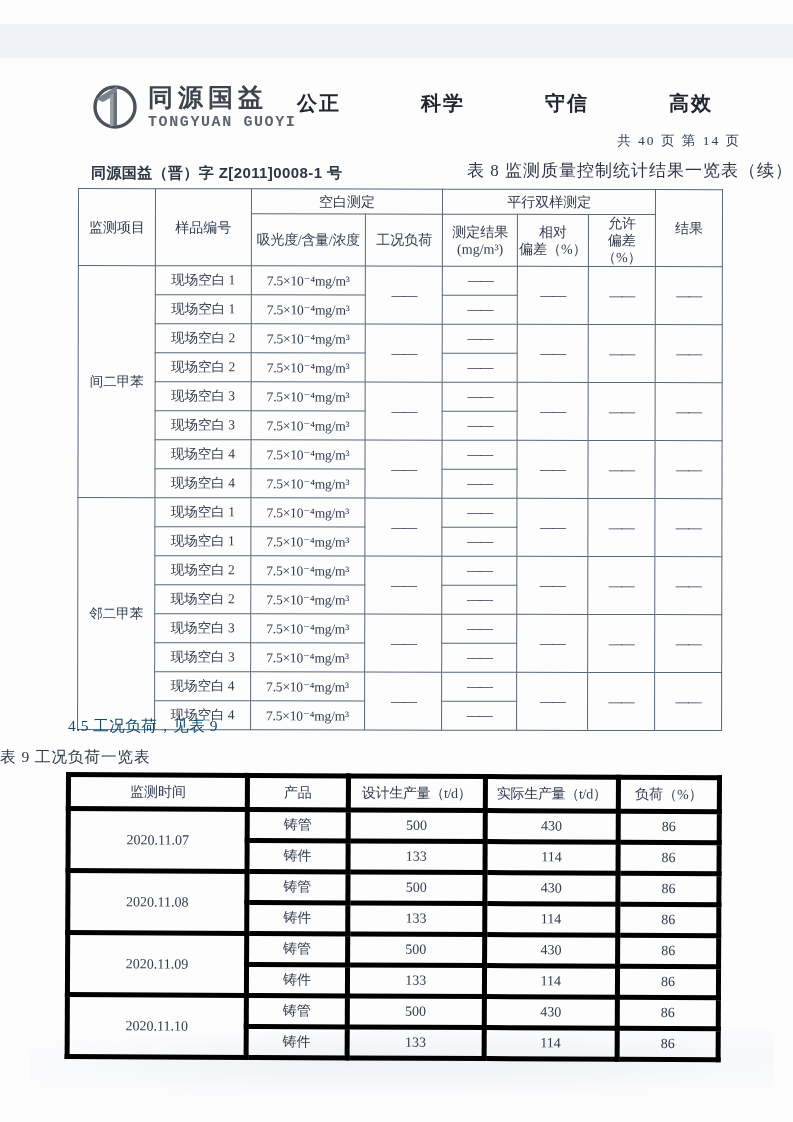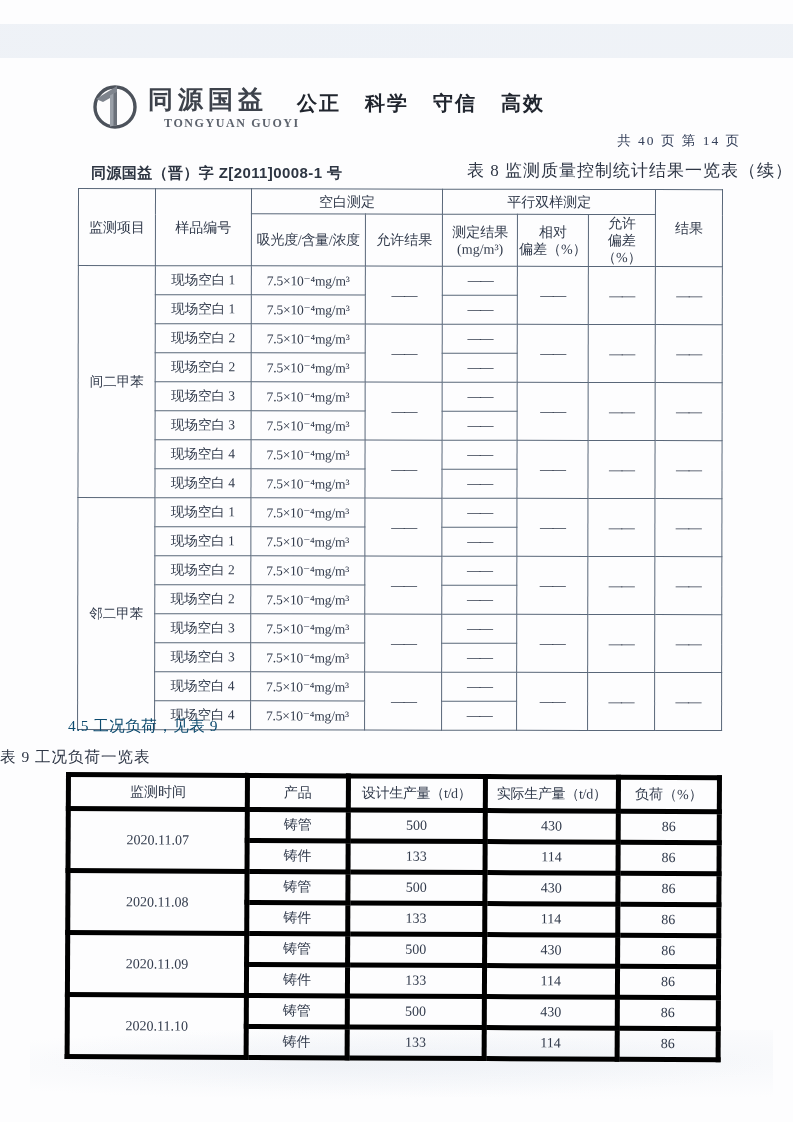--- a/index.html
+++ b/index.html
@@ -28,25 +28,25 @@
   
   .hdr{position:absolute;left:0;top:0;width:100%;}
   .logo-wrap{position:absolute;left:90px;top:80px;display:flex;align-items:flex-end;}
   .logo-mark{width:50px;height:50px;margin-top:1px;}
   .logo-text{margin-left:8px;}
   .logo-cn{
     font-family:"Liberation Sans","DejaVu Sans",sans-serif;
     font-size:25px;font-weight:700;color:#3d424b;letter-spacing:5px;line-height:27px;
   }
   .logo-en{
-    font-family:Liberation Serif, serif;
-    font-size:12px;font-weight:700;color:#5d636d;letter-spacing:1.6px;margin-top:3px;margin-left:16px;
+    font-family:Liberation Mono, monospace;
+    font-size:15px;font-weight:700;color:#5d636d;letter-spacing:1.6px;margin-top:3px;
   }
   .slogans{
-    position:absolute;left:297px;top:90px;display:flex;gap:24px;
+    position:absolute;left:297px;top:90px;display:flex;gap:80px;
     font-family:"Liberation Sans","DejaVu Sans",sans-serif;
     font-size:20px;font-weight:700;color:#20252e;letter-spacing:2px;
   }
   .doc-line{
     position:absolute;left:91px;top:128px;
     font-family:"Liberation Sans","DejaVu Sans",sans-serif;
     font-size:15px;font-weight:600;color:#2d3542;letter-spacing:.4px;margin-top:36px;
   }
   .page-info{
     position:absolute;right:52px;top:132px;
@@ -146,21 +146,21 @@
     <tbody>
       <tr>
         <th rowspan="2">监测项目</th>
         <th rowspan="2">样品编号</th>
         <th colspan="2">空白测定</th>
         <th colspan="3">平行双样测定</th>
         <th rowspan="2">结果</th>
       </tr>
       <tr>
         <th class="th2 nowrap">吸光度/含量/浓度</th>
-        <th class="th2">允许结果</th>
+        <th class="th2">工况负荷</th>
         <th class="th2">
           <span class="sub">测定结果</span>
           <span class="sub">(mg/m³)</span>
         </th>
         <th class="th2">
           <span class="sub">相对</span>
           <span class="sub">偏差（%）</span>
         </th>
         <th class="th2">
           <span class="sub">允许</span>

